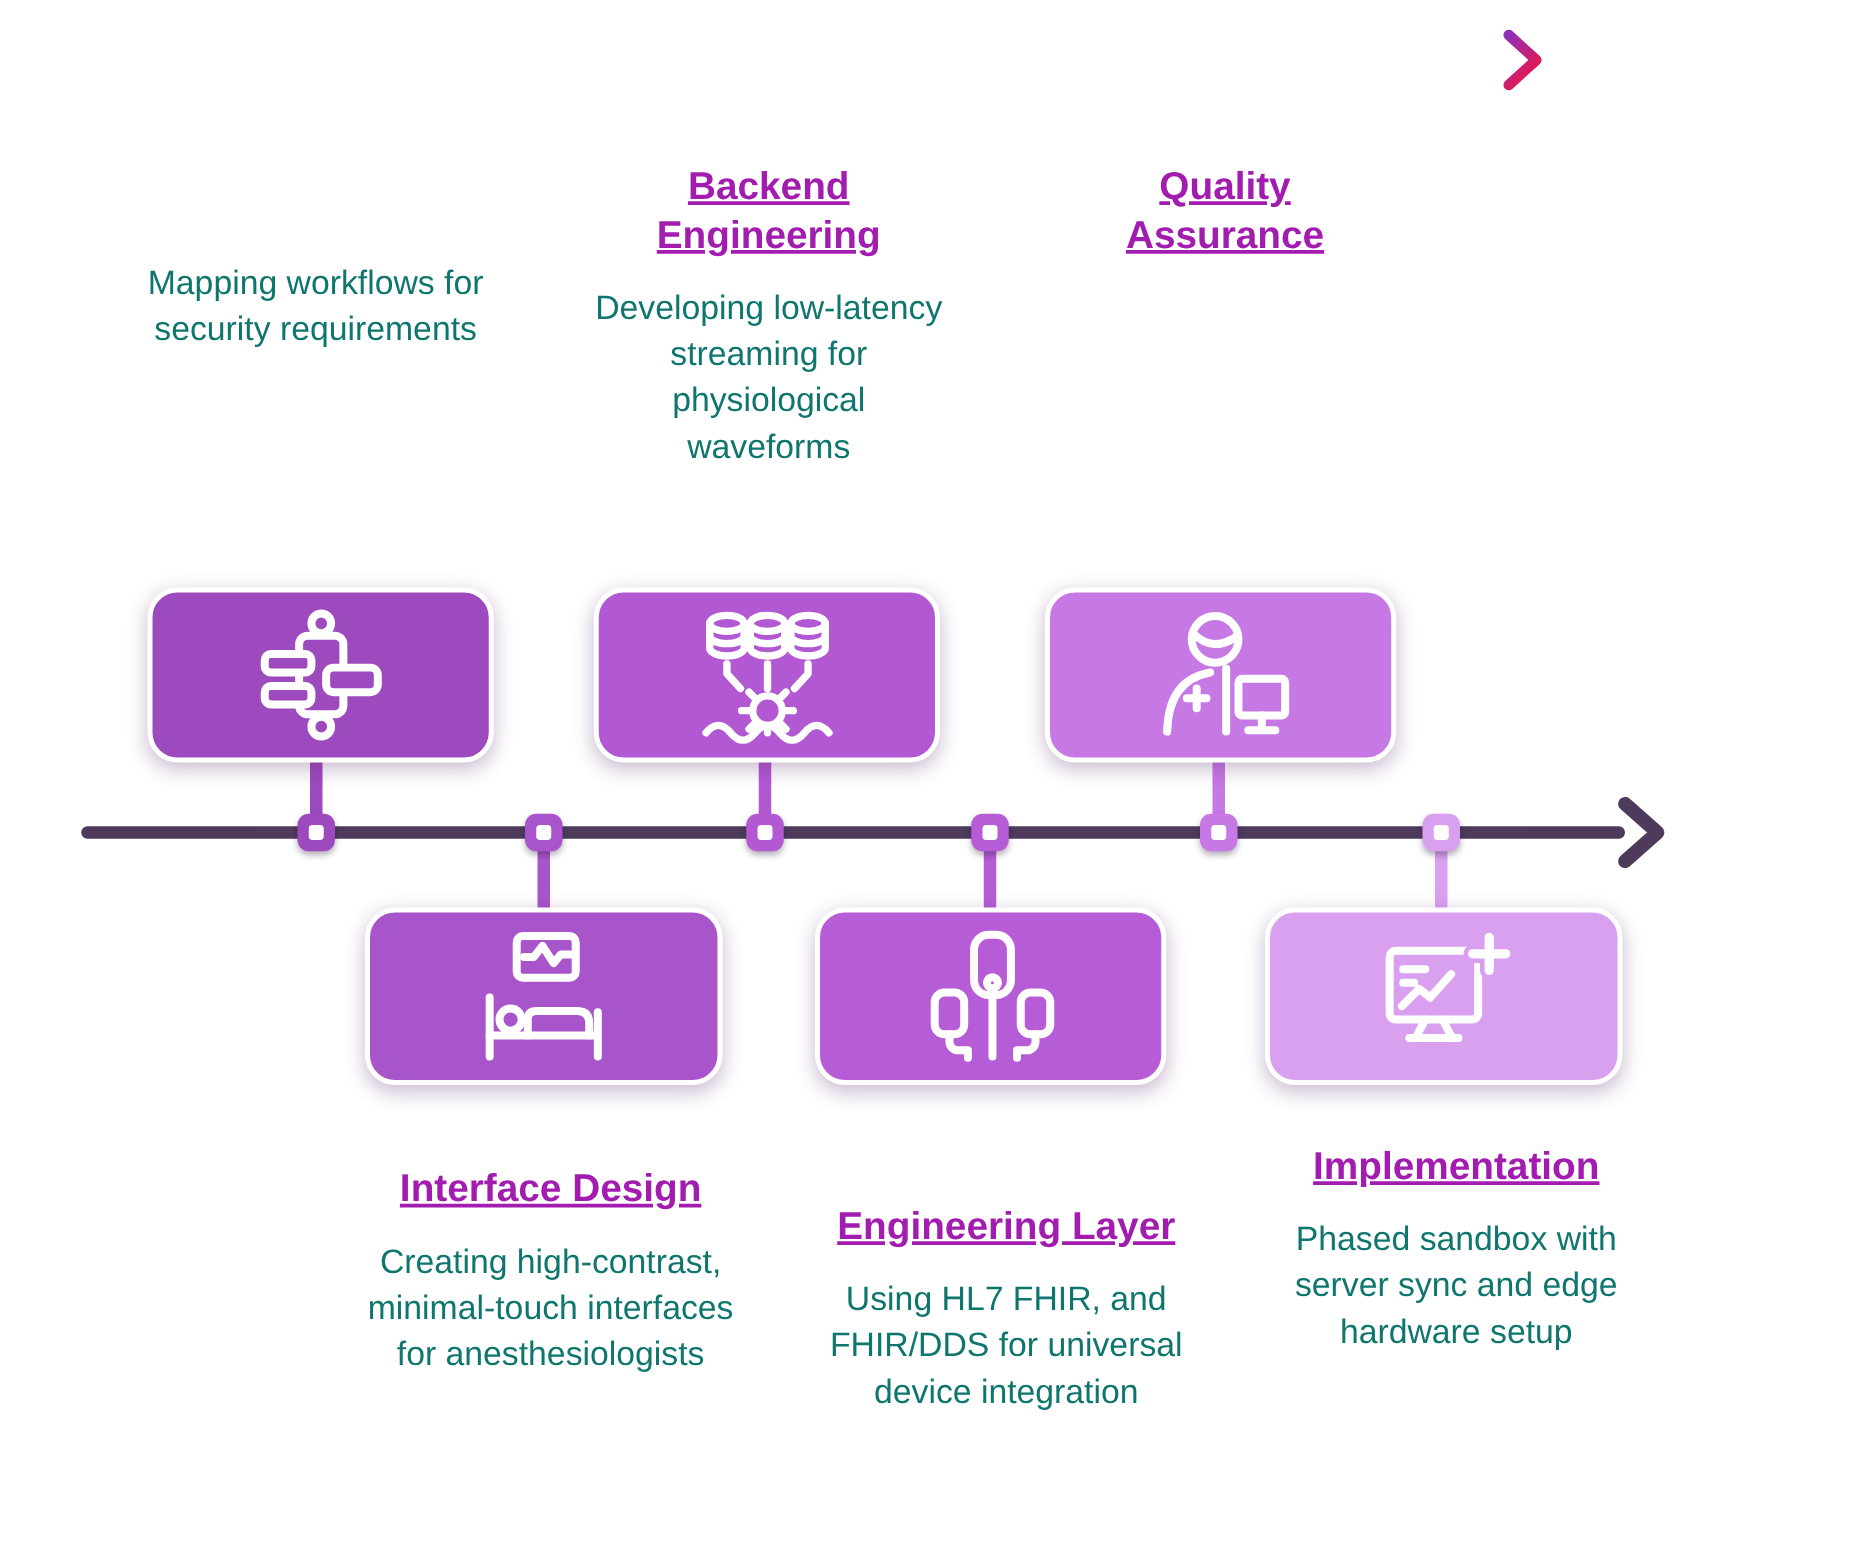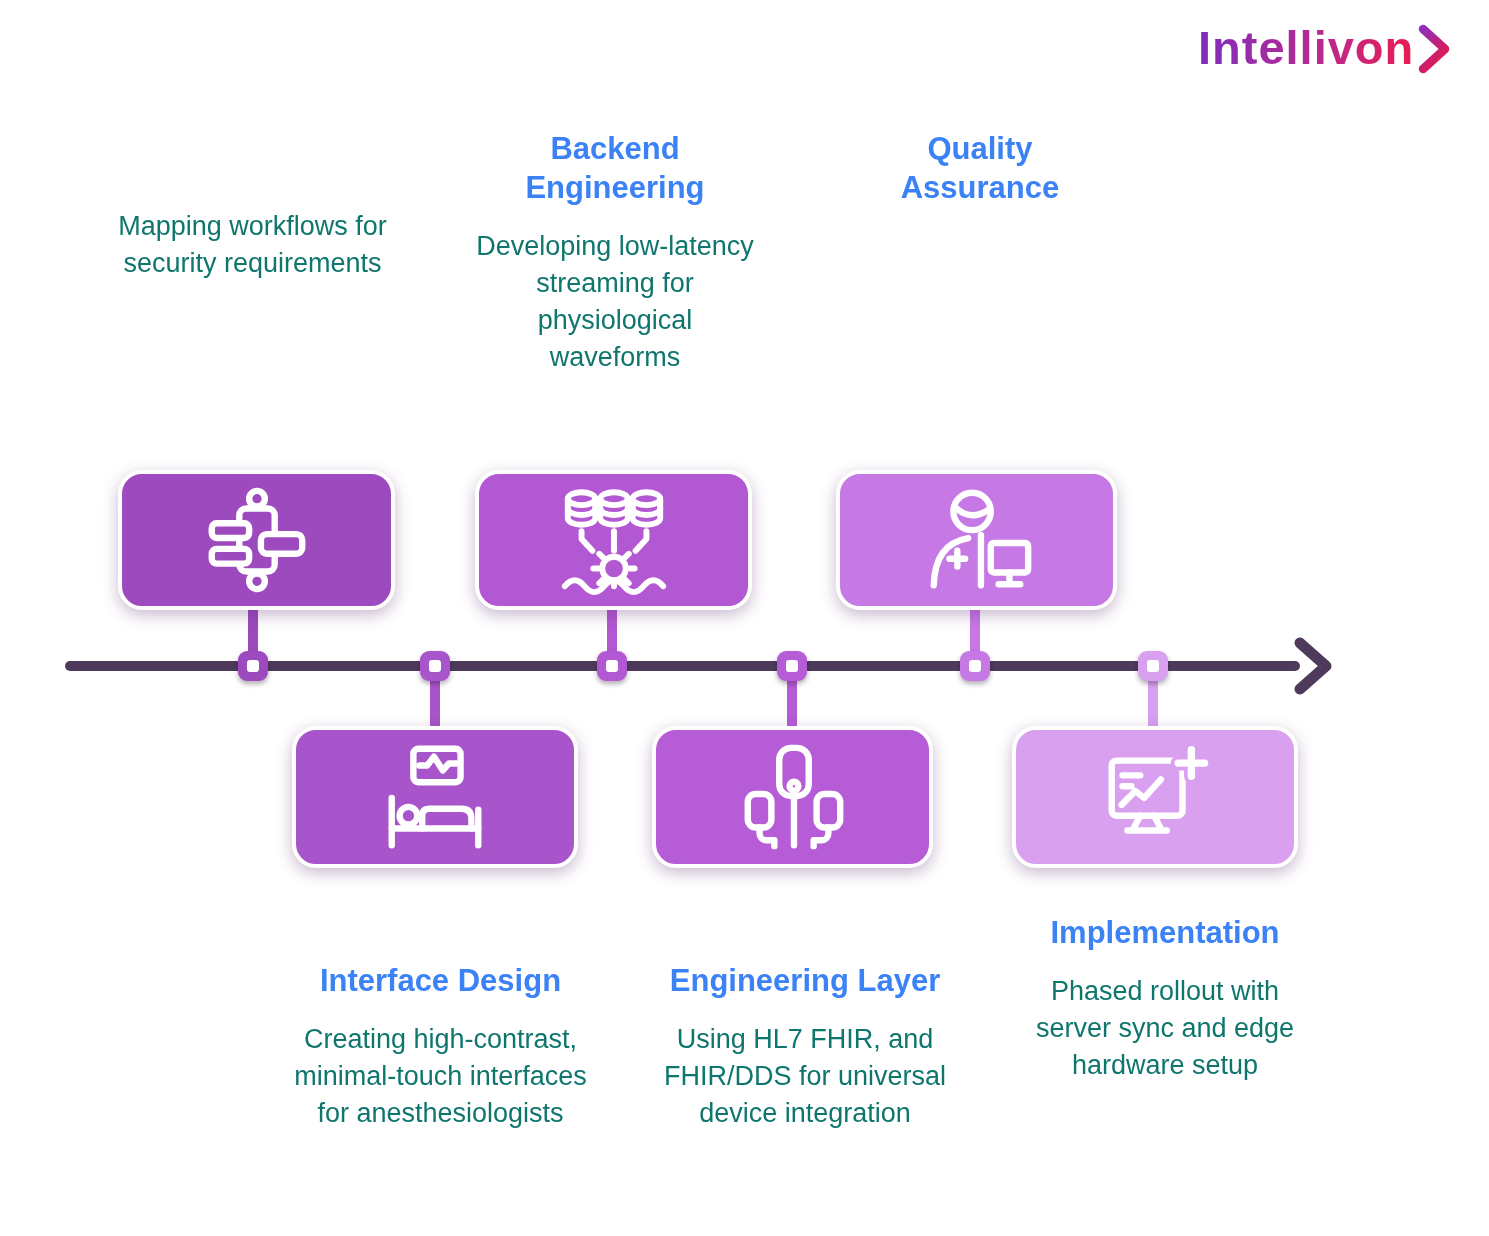--- a/index.html
+++ b/index.html
@@ -10,26 +10,26 @@
   .logo { position:absolute; top:20px; left:1198px; display:flex; align-items:center; }
   .logo-text {
     font-size:47px; font-weight:700; letter-spacing:1px;
     background:linear-gradient(90deg,#7e2dbd 0%,#b82a90 55%,#ea1c51 100%);
     -webkit-background-clip:text; background-clip:text; color:transparent;
   }
   .logo-chevron { margin-left:2px; margin-top:2px; }
 
   
   .textblock { position:absolute; text-align:center; color:#3e3e3e; }
-  .ph-title { font-size:31px; font-weight:700; color:#3b82f6; margin:0 auto 20px auto; line-height:1.25; }
+  .ph-title { font-size:31px; font-weight:700; color:#a21caf; margin:0 auto 20px auto; line-height:1.25;text-decoration:underline; }
   .ph-desc  { font-size:27px; font-weight:500; color:#0f766e; line-height:1.38; margin:0 auto; }
   .tb1 { left:80px;  top:208px; width:345px; }
   .tb2 { left:450px; top:130px; width:330px; }
   .tb3 { left:815px; top:130px; width:330px; }
-  .tb4 { left:278px; top:962px; width:325px; }
+  .tb4 { left:278px; top:932px; width:325px; }
   .tb5 { left:640px; top:962px; width:330px; }
   .tb6 { left:1000px;top:914px; width:330px; }
   .title-narrow { max-width:220px; }
   .tb1 .ph-desc { max-width:295px; }
   .tb2 .ph-desc { max-width:280px; }
   .tb3 .ph-desc { max-width:268px; }
   .tb4 .ph-desc { max-width:305px; }
   .tb5 .ph-desc { max-width:295px; }
   .tb6 .ph-desc { max-width:280px; }
 
@@ -65,21 +65,20 @@
   .node .hole { width:12px; height:12px; background:#ffffff; border-radius:3px; display:block; }
 
   .icon-stroke { stroke:#ffffff; fill:none; stroke-linecap:round; stroke-linejoin:round; }
 </style>
 </head>
 <body>
 
 <div id="canvas">
 
   <div class="logo">
-    <span class="logo-text">Intellivon</span>
     <svg class="logo-chevron" width="38" height="52" viewBox="0 0 38 52">
       <defs>
         <linearGradient id="lg" x1="0" y1="0" x2="0.6" y2="1">
           <stop offset="0" stop-color="#8e2fb8"></stop>
             <stop offset="1" stop-color="#e8174b"></stop>
         </linearGradient>
       </defs>
       <polyline points="7,6 29,26 7,46" fill="none" stroke="url(#lg)" stroke-width="8.5" stroke-linecap="round" stroke-linejoin="round"></polyline>
     </svg>
   </div>
@@ -98,21 +97,21 @@
   <div class="textblock tb4">
     <h3 class="ph-title">Interface Design</h3>
     <p class="ph-desc">Creating high-contrast, minimal-touch interfaces for anesthesiologists</p>
   </div>
   <div class="textblock tb5">
     <h3 class="ph-title">Engineering Layer</h3>
     <p class="ph-desc">Using HL7 FHIR, and FHIR/DDS for universal device integration</p>
   </div>
   <div class="textblock tb6">
     <h3 class="ph-title">Implementation</h3>
-    <p class="ph-desc">Phased rollout with server sync and edge hardware setup</p>
+    <p class="ph-desc">Phased sandbox with server sync and edge hardware setup</p>
   </div>
 
   <div class="tl-line" style="background-color: rgb(78, 58, 90);"></div>
   <svg class="tl-arrow" width="46" height="60" viewBox="0 0 46 60">
     <polyline points="8,7 34,30 8,53" fill="none" stroke="#4e3a5a" stroke-width="11" stroke-linecap="round" stroke-linejoin="round"></polyline>
   </svg>
 
   <div class="stem s1" style="background-color: rgb(156, 74, 190);"></div>
   <div class="stem s2" style="background-color: rgb(178, 88, 210);"></div>
   <div class="stem s3" style="background-color: rgb(198, 120, 228);"></div>

